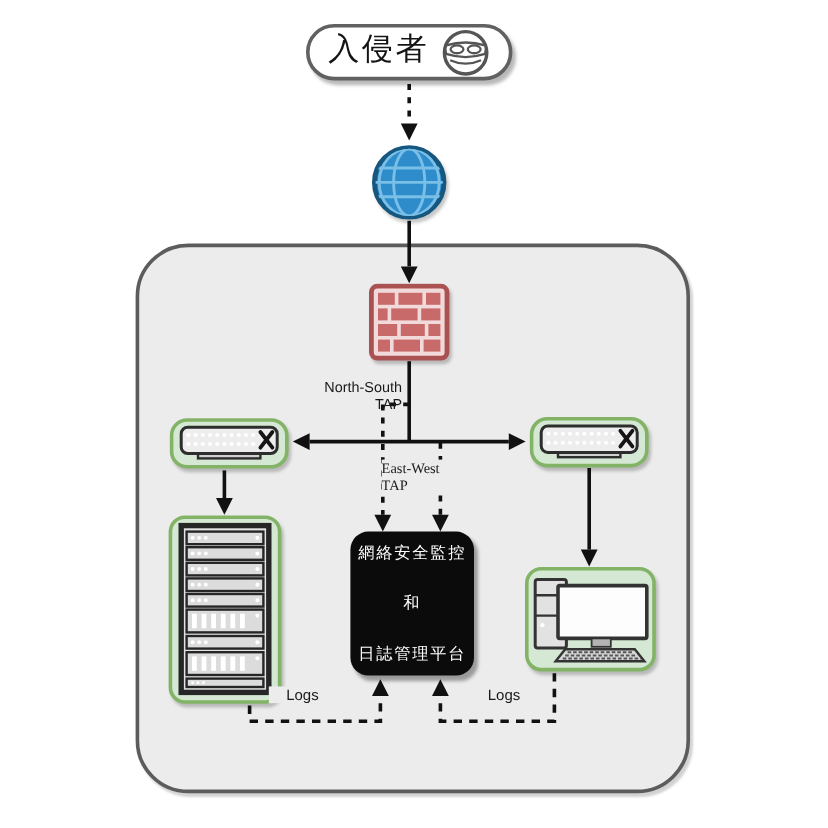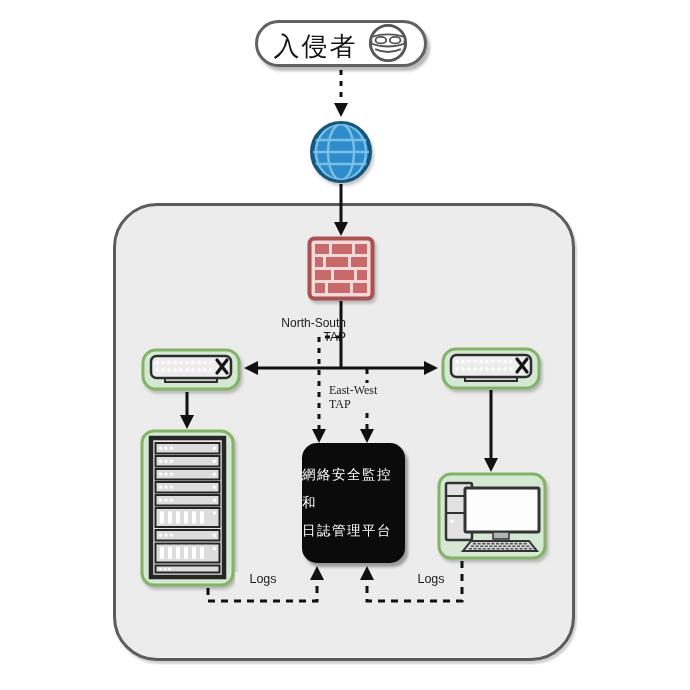--- a/index.html
+++ b/index.html
@@ -13,36 +13,36 @@
 
   
   .wires{position:absolute;left:0;top:0;width:690px;height:690px;pointer-events:none;}
   .wire{stroke:var(--line-color,#111);stroke-width:3;fill:none;}
   .wire.dash{stroke-dasharray:5 6;}
   .wire.dashlong{stroke-dasharray:7 6;}
   .arrow{fill:var(--line-color,#111);stroke:none;}
 
   
   .pill{position:absolute;left:255px;top:20px;width:172px;height:47px;background:#fff;
-        border:3.5px solid #616161;border-radius:27px;display:flex;align-items:flex-end;
+        border:3.5px solid #616161;border-radius:27px;display:flex;align-items:flex-start;
         justify-content:center;gap:9px;box-shadow:3px 4px 3px rgba(0,0,0,.28);box-sizing:border-box;}
   .pill-label{font-size:26px;color:#141414;letter-spacing:2px;white-space:nowrap;}
 
   .node{position:absolute;filter:drop-shadow(2.5px 3.5px 1.5px rgba(0,0,0,.22));}
 
   
   .platform{position:absolute;left:292px;top:443px;width:103px;height:120px;
             background:var(--platform-bg,#0b0b0b);border-radius:15px;
             color:var(--platform-text,#fff);display:flex;flex-direction:column;
-            align-items:flex-start;justify-content:center;gap:10px;
+            align-items:center;justify-content:center;gap:24px;
             font-size:13.5px;letter-spacing:1.5px;box-shadow:3px 4px 3px rgba(0,0,0,.35);
-            box-sizing:border-box;text-align:center;margin-left:10px;}
-
-  
-  .lbl{position:absolute;color:var(--label-color,#1a1a1a);font-size:12px;line-height:14px;margin-left:11px;}
+            box-sizing:border-box;text-align:center;}
+
+  
+  .lbl{position:absolute;color:var(--label-color,#1a1a1a);font-size:12px;line-height:14px;}
   .lbl-ns{left:235px;top:316px;width:100px;text-align:right;}
   .lbl-ew{left:318px;top:383px;width:100px;text-align:left;background:var(--zone-fill,#ececec);font-family:Liberation Serif, serif;}
   .lbl-logs{top:572px;width:56px;text-align:center;background:var(--zone-fill,#ececec);font-size:12.5px;}
   .lbl-logs.left{left:224px;}
   .lbl-logs.right{left:392px;}
 
   
   .gbox{fill:var(--green-fill,#d5e8d4);stroke:var(--green-stroke,#82b366);stroke-width:3;}
   .dev{fill:#ededed;stroke:#2d2d2d;stroke-width:2.5;}
   .dotw{fill:#fff;stroke:none;}

